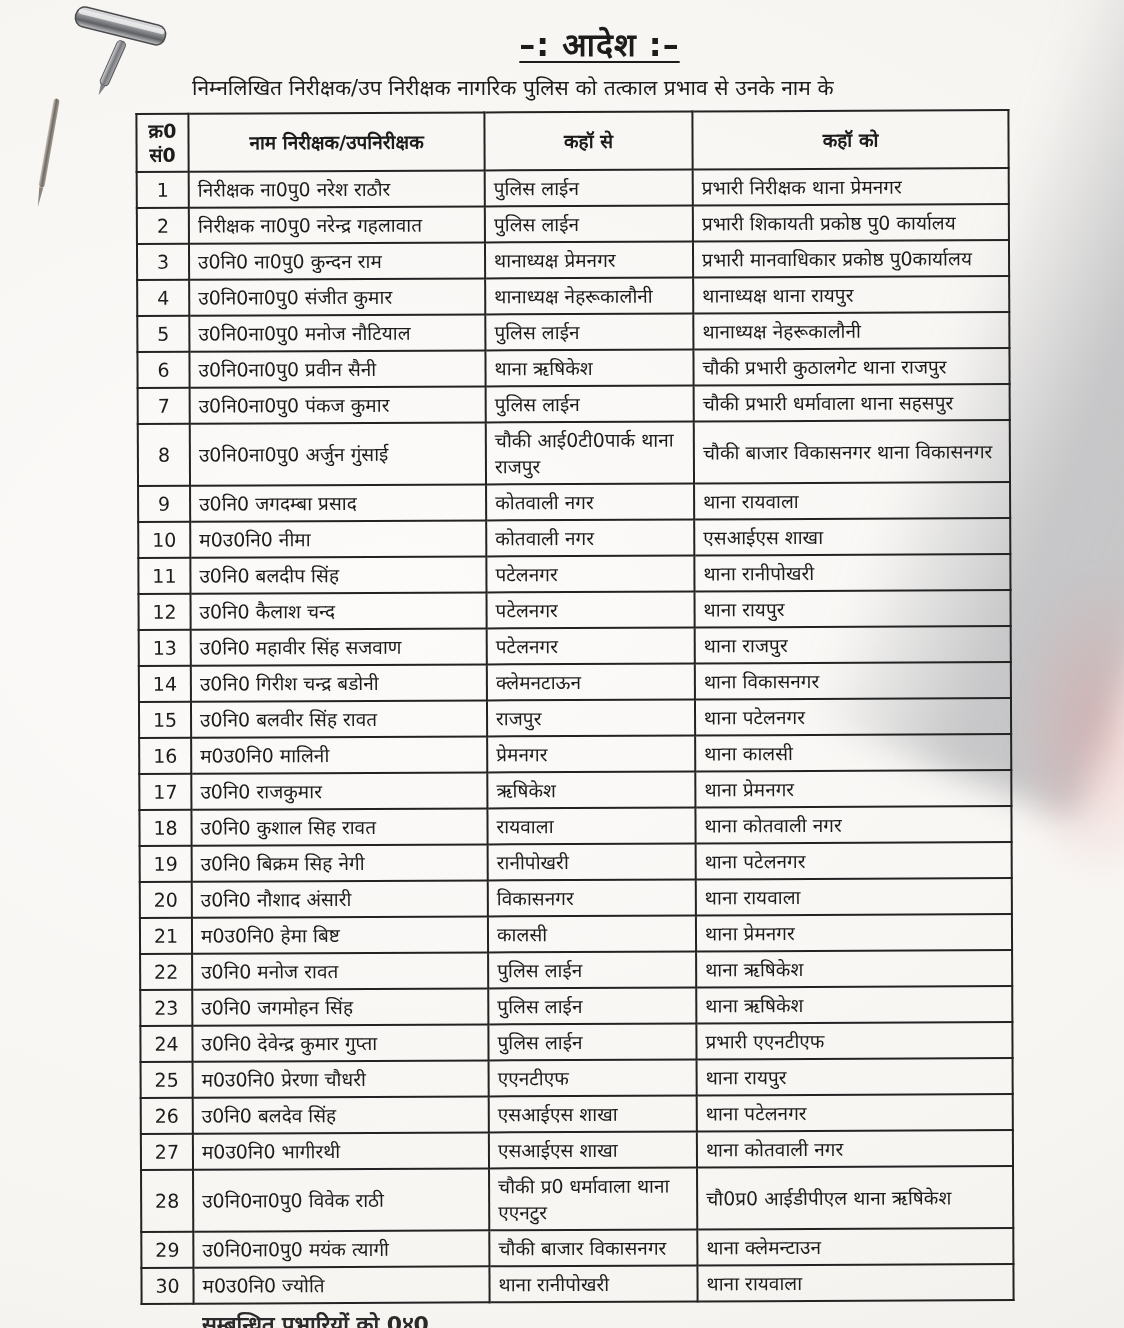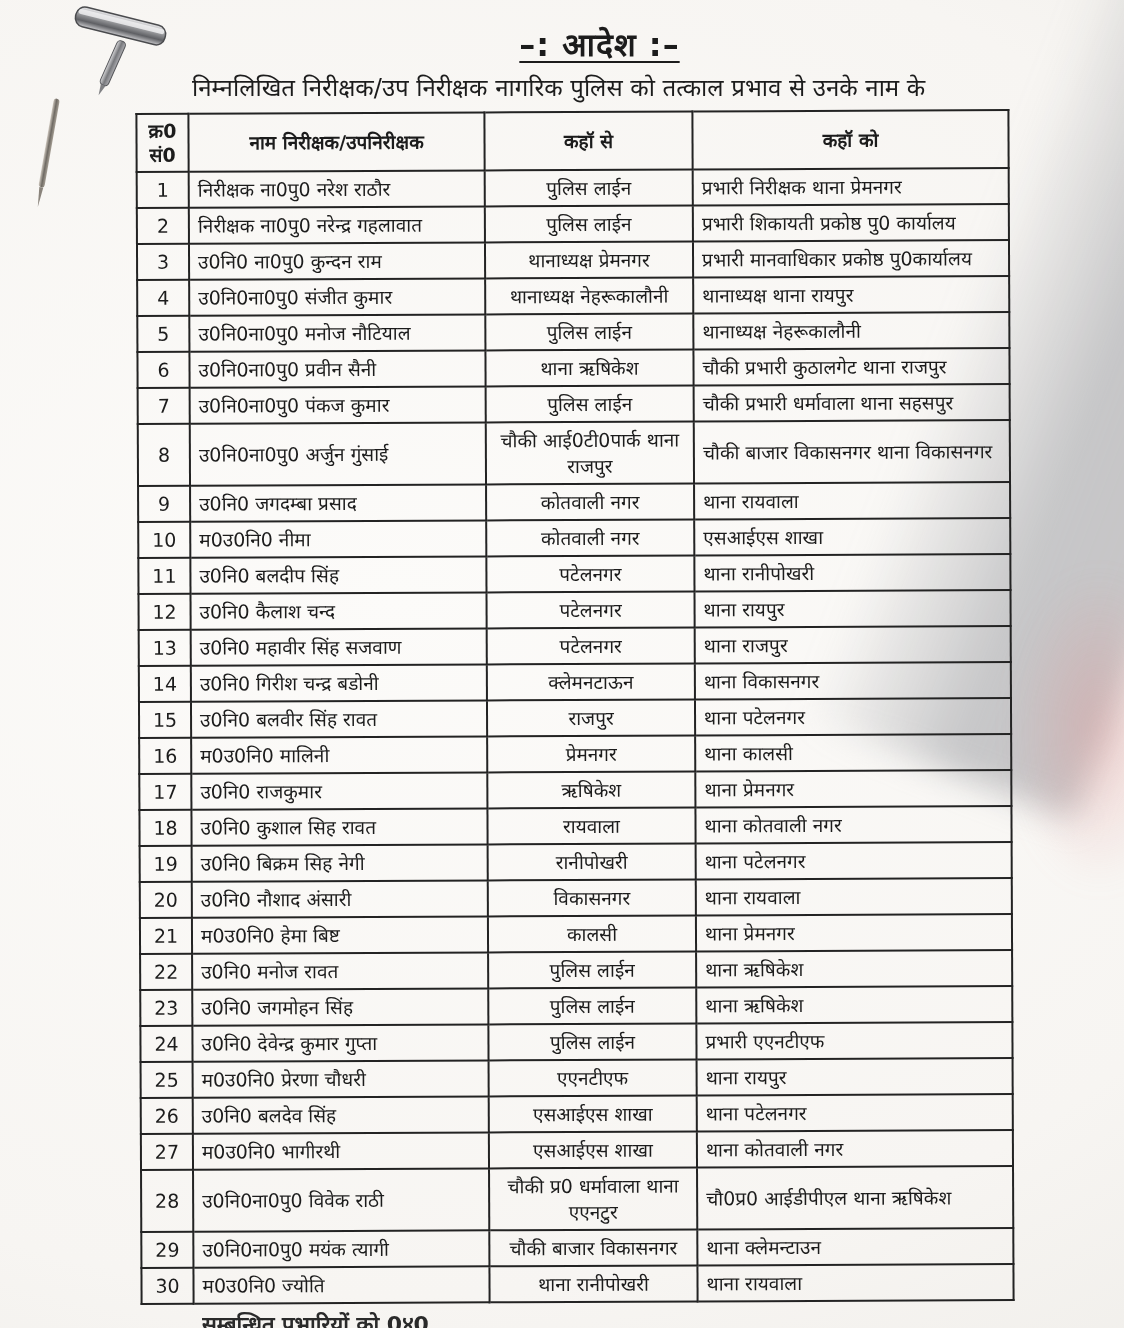--- a/index.html
+++ b/index.html
@@ -36,21 +36,21 @@
   }
   
   .content{position:absolute;left:112px;top:22px;width:905px;}
   .doc-title{
     text-align:center;font-size:32px;font-weight:bold;
     padding-left:70px;letter-spacing:1px;
   }
   .doc-title span{
     text-decoration:underline;text-underline-offset:5px;text-decoration-thickness:2px;
   }
-  .intro{font-size:24px;line-height:30px;margin-top:8px;}
+  .intro{font-size:21px;line-height:30px;margin-top:8px;}
   .intro .l1{padding-left:80px;}
   .intro .l2{padding-left:2px;}
   
   table.transfer{
     border-collapse:collapse;table-layout:fixed;
     width:872px;margin-left:26px;margin-top:8px;
     transform:rotate(-0.25deg);
     font-size:19px;
   }
   table.transfer th, table.transfer td{
@@ -61,21 +61,21 @@
     overflow:hidden;
   }
   col.c-sn{width:52px;}
   col.c-name{width:296px;}
   col.c-from{width:208px;}
   col.c-to{width:316px;}
   th{font-weight:bold;vertical-align:top;}
   th .stack{display:block;text-align:center;line-height:24px;}
   .cell-sn{text-align:center;}
   .cell-name{text-align:left;padding-left:12px;}
-  .cell-from{text-align:center;}
+  .cell-from{text-align:left;}
   .cell-to{text-align:left;padding-left:10px;}
   th.h-name,th.h-from,th.h-to{text-align:center;padding-top:6px;}
   
   .footer-cut{
     position:absolute;left:178px;top:1308px;width:600px;height:20px;
     overflow:hidden;font-size:22px;font-weight:bold;color:#2a2a2a;margin-left:24px;
   }
 </style>
 </head>
 <body>

